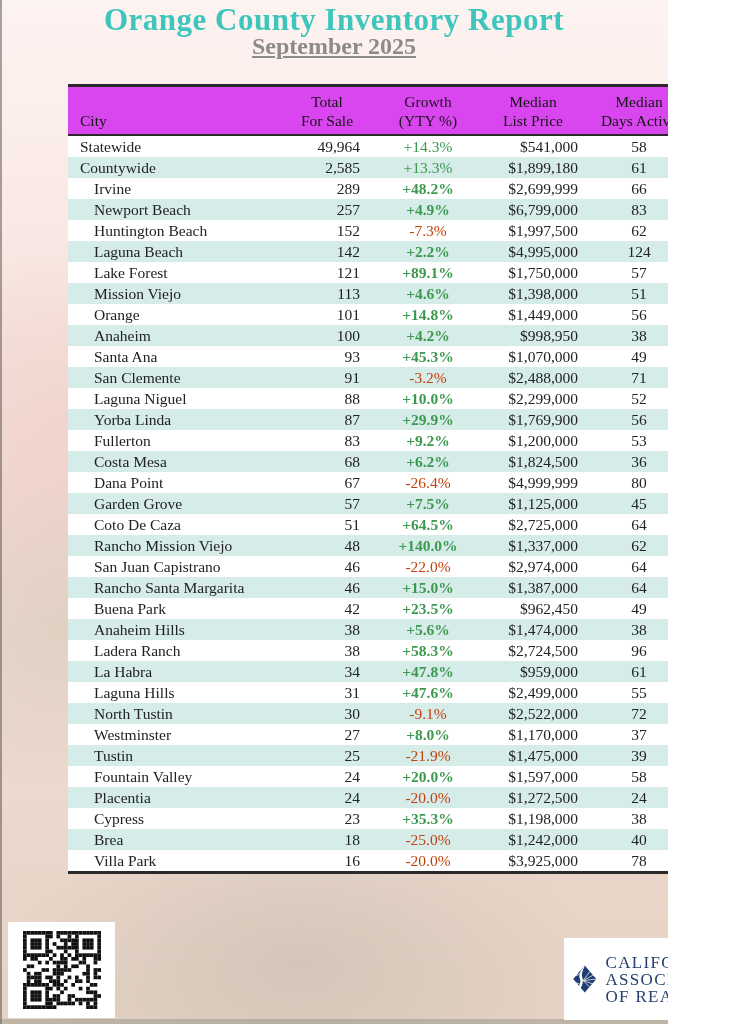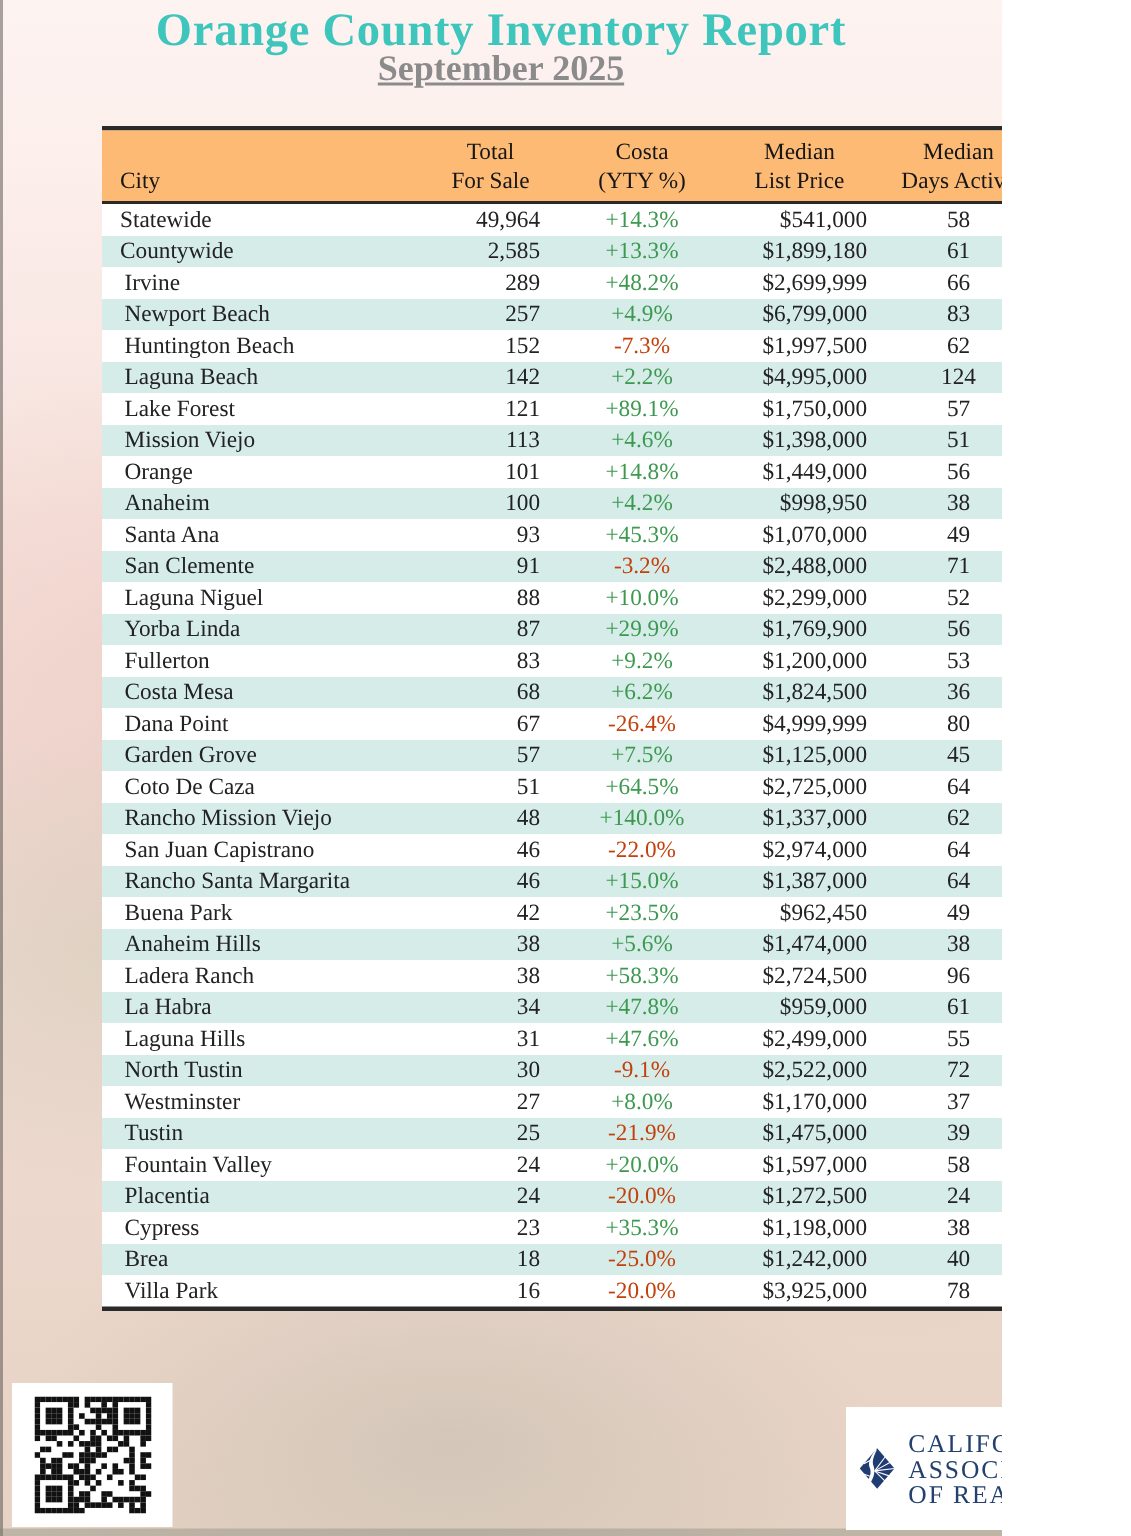--- a/index.html
+++ b/index.html
@@ -19,33 +19,33 @@
   .title{position:absolute;top:2px;left:0;width:100%;text-align:center;
     font-size:31px;font-weight:bold;color:#3ec6bc;letter-spacing:0.5px;}
   .subtitle{position:absolute;top:33px;left:0;width:100%;text-align:center;
     font-size:24px;font-weight:bold;color:#8b8b8b;text-decoration:underline;}
   .table-wrap{position:absolute;left:68px;top:84px;width:626px;background:#ffffff;
     border-top:3px solid #2a2a2a;border-bottom:3px solid #2a2a2a;}
   table{border-collapse:collapse;width:100%;table-layout:fixed;}
   col.c-city{width:212px;} col.c-total{width:94px;} col.c-growth{width:108px;}
   col.c-price{width:102px;} col.c-days{width:110px;}
   thead th{border-bottom:2px solid #2a2a2a;font-weight:normal;font-size:15.5px;color:#161616;
-    padding:5px 0 4px 0;line-height:19px;vertical-align:bottom;background:#fdba74;text-align:center;}
+    padding:5px 0 4px 0;line-height:19px;vertical-align:bottom;background:#d946ef;text-align:center;}
   thead th.h-city{text-align:left;padding-left:12px;}
   thead th span{display:block;}
   tbody td{font-size:15.5px;height:21px;line-height:21px;color:#222;padding:0;white-space:nowrap;overflow:hidden;}
   tbody tr:nth-child(even){background:#d5ece9;}
   tbody tr.summary td{font-weight:normal;}
-  td.city{text-align:left;padding-left:15px;}
+  td.city{text-align:left;padding-left:26px;}
   tr.summary td.city{padding-left:12px;}
   td.num{text-align:right;padding-right:14px;}
   td.growth{text-align:center;}
   td.price{text-align:right;padding-right:6px;}
   td.days{text-align:center;}
-  td.up{color:#3d9950;}
+  td.up{color:#3d9950;font-weight:bold;}
   td.down{color:#c2410c;}
   .qr-card{position:absolute;left:8px;top:922px;width:107px;height:96px;background:#ffffff;
     display:flex;align-items:center;justify-content:center;}
   .logo-card{position:absolute;left:564px;top:938px;width:186px;height:82px;background:#ffffff;
     display:flex;align-items:center;padding:0 4px 0 8px;box-sizing:border-box;}
   .logo-text{margin-left:8px;color:#23406e;font-size:17px;line-height:17px;letter-spacing:1.3px;}
   .logo-text div{white-space:nowrap;}
 </style>
 </head>
 <body>
@@ -70,21 +70,21 @@
         <tr>
           <th class="h-city">
             <span></span>
             <span>City</span>
           </th>
           <th>
             <span>Total</span>
             <span>For Sale</span>
           </th>
           <th>
-            <span>Costa</span>
+            <span>Growth</span>
             <span>(YTY %)</span>
           </th>
           <th>
             <span>Median</span>
             <span>List Price</span>
           </th>
           <th>
             <span>Median</span>
             <span>Days Active</span>
           </th>

